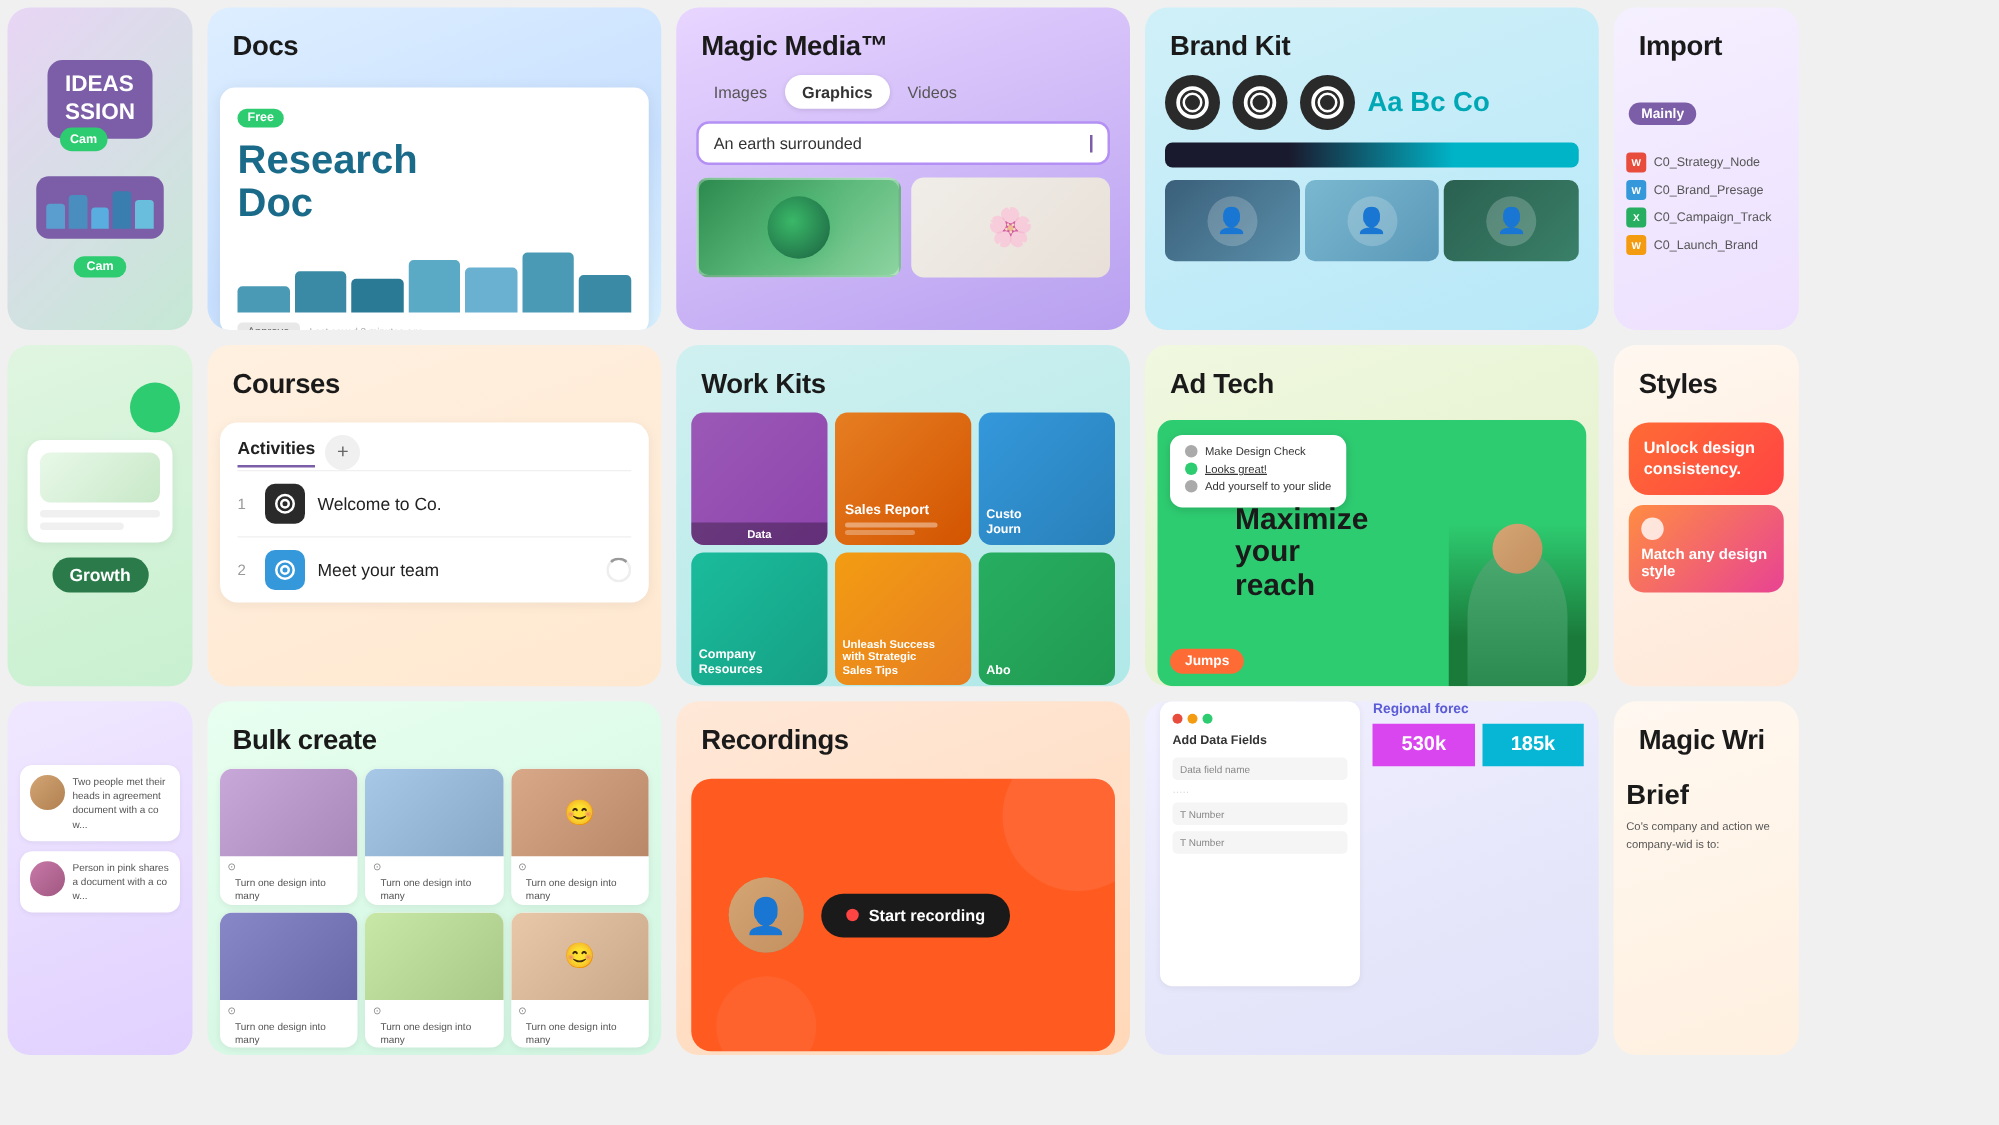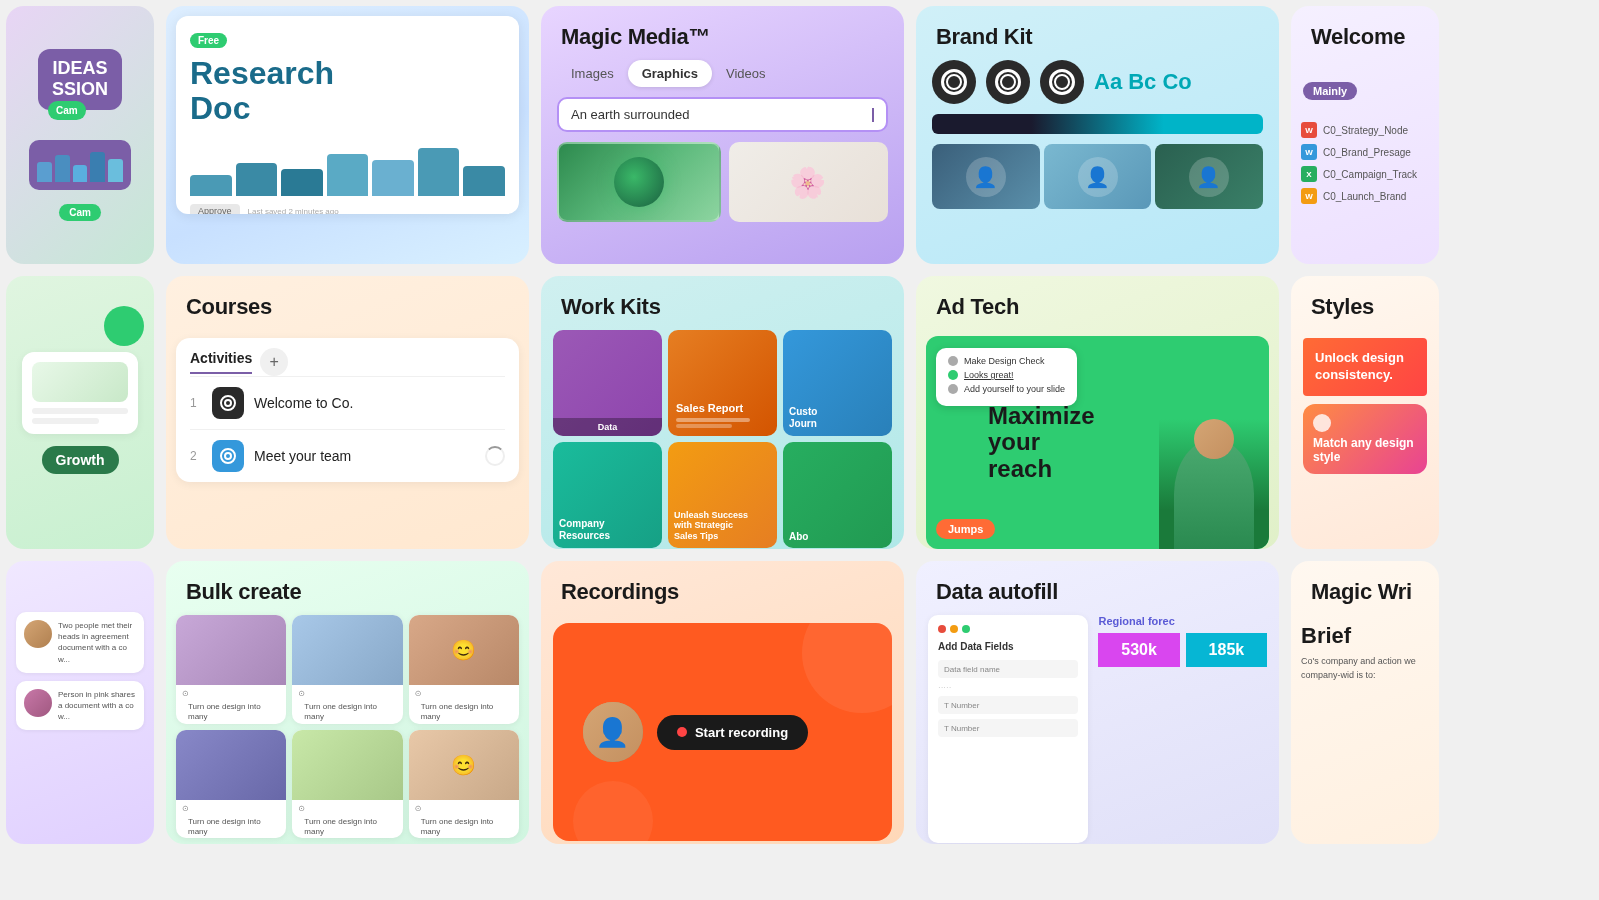--- a/index.html
+++ b/index.html
@@ -127,21 +127,20 @@
     }
     .ideas-box {
       background: #7b5ea7;
       border-radius: 12px;
       padding: 10px 14px;
       color: white;
       font-weight: 700;
       font-size: 16px;
       line-height: 1.3;
       position: relative;
-      text-align: center;
     }
     .ideas-badge {
       position: absolute;
       bottom: -10px;
       left: 10px;
       background: #2ecc71;
       border-radius: 20px;
       padding: 3px 8px;
       font-size: 10px;
       color: white;
@@ -493,21 +492,21 @@
       font-weight: 700;
       color: white;
     }
 
     
     .styles-inner {
       padding: 8px 12px;
     }
     .styles-unlock {
       background: linear-gradient(135deg, #ff6b35, #ff4444);
-      border-radius: 4px;
+      border-radius: 16px;
       padding: 12px;
       color: white;
       font-size: 13px;
       font-weight: 700;
       line-height: 1.3;
       margin-bottom: 8px;
     }
     .styles-match {
       background: linear-gradient(135deg, #ff8c42, #e84393);
       border-radius: 12px;
@@ -799,20 +798,21 @@
         <div style="display:flex; gap:6px; margin-top:4px;">
           <div style="background:#2ecc71; border-radius:20px; padding:3px 10px; font-size:10px; color:white; font-weight:700;">
             <span>Cam</span>
           </div>
         </div>
       </div>
     </div>
   </div>
 
   <div class="card card-docs">
+    <div class="card-title">Docs</div>
     <div class="docs-inner">
       <div class="docs-free-badge">Free</div>
       <div class="docs-main-title">Research<br>Doc</div>
       
       <div class="docs-bar-chart">
         <div class="docs-bar" style="height:35%; background:#4a9ab5;"></div>
         <div class="docs-bar" style="height:55%; background:#3a8aa5;"></div>
         <div class="docs-bar" style="height:45%; background:#2a7a95;"></div>
         <div class="docs-bar" style="height:70%; background:#5aAAc5;"></div>
         <div class="docs-bar" style="height:60%; background:#6ab0d0;"></div>
@@ -873,21 +873,21 @@
       <div class="brand-photo brand-photo-2" style="display:flex;align-items:center;justify-content:center;">
         <div style="width:40px;height:40px;background:rgba(255,255,255,0.2);border-radius:50%;display:flex;align-items:center;justify-content:center;font-size:20px;">👤</div>
       </div>
       <div class="brand-photo brand-photo-3" style="display:flex;align-items:center;justify-content:center;">
         <div style="width:40px;height:40px;background:rgba(255,255,255,0.2);border-radius:50%;display:flex;align-items:center;justify-content:center;font-size:20px;">👤</div>
       </div>
     </div>
   </div>
 
   <div class="card card-import partial-left">
-    <div class="card-title">Welcome</div>
+    <div class="card-title">Import</div>
     <div class="import-badge">Mainly</div>
     <div class="import-files">
       <div class="import-file-item">
         <div class="import-file-icon" style="background:#e74c3c;">W</div>
         <span>C0_Strategy_Node</span>
       </div>
       <div class="import-file-item">
         <div class="import-file-icon" style="background:#3498db;">W</div>
         <span>C0_Brand_Presage</span>
       </div>
@@ -1116,21 +1116,20 @@
         <div style="width:100%;height:100%;border-radius:50%;background:linear-gradient(135deg, #d4a574, #c49060);display:flex;align-items:center;justify-content:center;font-size:28px;">👤</div>
       </div>
       <div class="rec-button">
         <div class="rec-dot"></div>
         <span class="rec-text">Start recording</span>
       </div>
     </div>
   </div>
 
   <div class="card card-data-autofill">
-    <div class="card-title">Data autofill</div>
     <div class="data-inner">
       <div class="data-form-panel">
         <div class="data-dots">
           <div class="data-dot" style="background:#e74c3c;"></div>
           <div class="data-dot" style="background:#f39c12;"></div>
           <div class="data-dot" style="background:#2ecc71;"></div>
         </div>
         <div class="data-form-title">Add Data Fields</div>
         <div class="data-field">
           <span class="data-field-label">Data field name</span>

